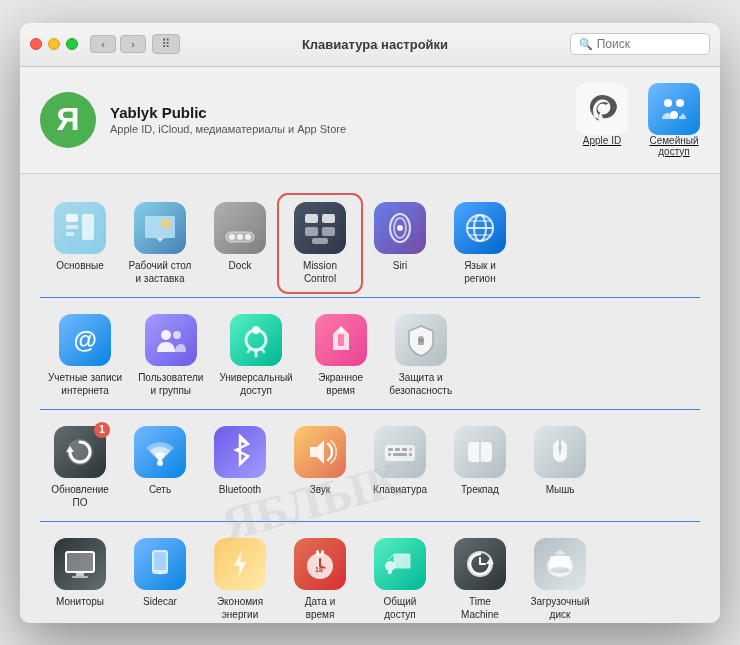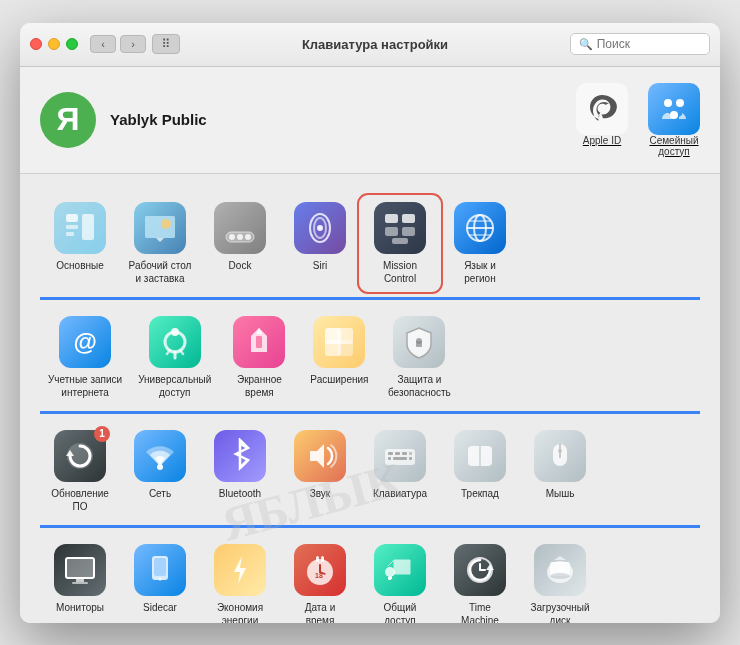--- a/index.html
+++ b/index.html
@@ -192,21 +192,21 @@
     .icon-grid {
       display: flex;
       flex-direction: column;
       gap: 4px;
     }
     .icon-row {
       display: flex;
       align-items: flex-start;
       gap: 0;
       padding: 6px 0;
-      border-bottom: 3px solid #3b82f6;
+      border-bottom: 1px solid #3b82f6;
     }
     .icon-row:last-child { border-bottom: none; }
     .icon-item {
       display: flex;
       flex-direction: column;
       align-items: center;
       cursor: pointer;
       padding: 6px 8px;
       border-radius: 8px;
       min-width: 80px;
@@ -302,20 +302,21 @@
       <span class="search-icon">🔍</span>
       <input class="search-input" type="text" placeholder="Поиск" style="">
     </div>
   </div>
 
   <div class="profile-section">
     <div class="profile-left">
       <div class="profile-avatar">Я</div>
       <div class="profile-text">
         <div class="profile-name">Yablyk Public</div>
+        <div class="profile-sub">Apple ID, iCloud, медиаматериалы и App Store</div>
       </div>
     </div>
     <div class="profile-right">
       <div class="profile-icon-item">
         <div class="profile-icon-box">
           <svg width="32" height="32" viewBox="0 0 32 32" fill="none">
             <path d="M16 2C9.4 2 4 7.4 4 14c0 5.5 3.5 10.2 8.5 12-.3-2.2.3-4.5 1.8-6.2-2.1-1-3.3-3.3-2.5-5.7.6-1.8 2.2-3.1 4.1-3.3 1.5-.2 2.9.3 3.9 1.2.7-.7 1.7-1.2 2.8-1.2.1 0 .2 0 .3 0-1.3-1.1-3-1.8-4.9-1.8-4.1 0-7.5 3.4-7.5 7.5 0 2.5 1.2 4.7 3.1 6.1-1 1.5-1.4 3.3-1.1 5.1C9.8 27 7 22.5 7 17.5c0-2.4.7-4.7 2-6.6 1.3-2 3.3-3.5 5.6-4.1.7-.2 1.5-.3 2.3-.3 4.1 0 7.5 3.4 7.5 7.5 0 4.1-3.4 7.5-7.5 7.5-.5 0-1 0-1.5-.1.8 1.1 1.3 2.4 1.5 3.8.7.1 1.3.1 2 .1 6.6 0 12-5.4 12-12S22.6 2 16 2z" fill="#555"></path>
           </svg>
         </div>
         <div class="profile-icon-label">Apple ID</div>
@@ -366,43 +367,43 @@
             <svg width="36" height="36" viewBox="0 0 36 36">
               <rect x="4" y="22" width="28" height="10" rx="5" fill="white" opacity="0.3"></rect>
               <rect x="4" y="22" width="28" height="10" rx="5" fill="none" stroke="white" stroke-width="1" opacity="0.6"></rect>
               <circle cx="10" cy="27" r="3" fill="white" opacity="0.8"></circle>
               <circle cx="18" cy="27" r="3" fill="white" opacity="0.8"></circle>
               <circle cx="26" cy="27" r="3" fill="white" opacity="0.8"></circle>
             </svg>
           </div>
           <div class="icon-label">Dock</div>
         </div>
-        <div class="icon-item">
-          <div class="icon-box icon-siri">
-            <svg width="36" height="36" viewBox="0 0 36 36">
-              <ellipse cx="18" cy="18" rx="10" ry="14" fill="none" stroke="white" stroke-width="2" opacity="0.8"></ellipse>
-              <ellipse cx="18" cy="18" rx="6" ry="10" fill="none" stroke="white" stroke-width="2" opacity="0.6"></ellipse>
-              <circle cx="18" cy="18" r="3" fill="white" opacity="0.9"></circle>
-            </svg>
-          </div>
-          <div class="icon-label">Siri</div>
-        </div>
         <div class="icon-item selected">
           <div class="icon-box icon-mission">
             <svg width="36" height="36" viewBox="0 0 36 36">
               <rect x="3" y="4" width="13" height="9" rx="2" fill="white" opacity="0.8"></rect>
               <rect x="20" y="4" width="13" height="9" rx="2" fill="white" opacity="0.8"></rect>
               <rect x="3" y="17" width="13" height="9" rx="2" fill="white" opacity="0.5"></rect>
               <rect x="20" y="17" width="13" height="9" rx="2" fill="white" opacity="0.5"></rect>
               <rect x="10" y="28" width="16" height="6" rx="2" fill="white" opacity="0.5"></rect>
             </svg>
           </div>
           <div class="icon-label">Mission<br>Control</div>
         </div>
         <div class="icon-item">
+          <div class="icon-box icon-siri">
+            <svg width="36" height="36" viewBox="0 0 36 36">
+              <ellipse cx="18" cy="18" rx="10" ry="14" fill="none" stroke="white" stroke-width="2" opacity="0.8"></ellipse>
+              <ellipse cx="18" cy="18" rx="6" ry="10" fill="none" stroke="white" stroke-width="2" opacity="0.6"></ellipse>
+              <circle cx="18" cy="18" r="3" fill="white" opacity="0.9"></circle>
+            </svg>
+          </div>
+          <div class="icon-label">Siri</div>
+        </div>
+        <div class="icon-item">
           <div class="icon-box icon-lang">
             <svg width="36" height="36" viewBox="0 0 36 36">
               <circle cx="18" cy="18" r="13" fill="none" stroke="white" stroke-width="2" opacity="0.8"></circle>
               <ellipse cx="18" cy="18" rx="6" ry="13" fill="none" stroke="white" stroke-width="2" opacity="0.8"></ellipse>
               <line x1="5" y1="18" x2="31" y2="18" stroke="white" stroke-width="2" opacity="0.8"></line>
               <line x1="7" y1="11" x2="29" y2="11" stroke="white" stroke-width="1.5" opacity="0.6"></line>
               <line x1="7" y1="25" x2="29" y2="25" stroke="white" stroke-width="1.5" opacity="0.6"></line>
             </svg>
           </div>
           <div class="icon-label">Язык и<br>регион</div>
@@ -410,51 +411,51 @@
       </div>
 
       <div class="icon-row">
         <div class="icon-item">
           <div class="icon-box icon-accounts">
             <span style="font-size:24px;color:white;font-weight:bold;">@</span>
           </div>
           <div class="icon-label">Учетные записи<br>интернета</div>
         </div>
         <div class="icon-item">
+          <div class="icon-box icon-users">
+            <svg width="36" height="36" viewBox="0 0 36 36">
+              <circle cx="13" cy="13" r="5" fill="white" opacity="0.9"></circle>
+              <circle cx="24" cy="13" r="4" fill="white" opacity="0.7"></circle>
+              <path d="M4 30 C4 23 8 20 13 20 C18 20 22 23 22 30Z" fill="white" opacity="0.9"></path>
+              <path d="M22 30 C22 24 25 22 28 22 C31 22 33 24 33 30Z" fill="white" opacity="0.6"></path>
+            </svg>
+          </div>
+          <div class="icon-label">Пользователи<br>и группы</div>
+        </div>
+        <div class="icon-item">
           <div class="icon-box icon-access">
             <svg width="36" height="36" viewBox="0 0 36 36">
               <circle cx="18" cy="8" r="4" fill="white" opacity="0.9"></circle>
               <circle cx="18" cy="18" r="10" fill="none" stroke="white" stroke-width="3" opacity="0.8"></circle>
               <line x1="18" y1="28" x2="18" y2="34" stroke="white" stroke-width="3" stroke-linecap="round" opacity="0.8"></line>
               <line x1="10" y1="30" x2="13" y2="26" stroke="white" stroke-width="2.5" stroke-linecap="round" opacity="0.7"></line>
               <line x1="26" y1="30" x2="23" y2="26" stroke="white" stroke-width="2.5" stroke-linecap="round" opacity="0.7"></line>
             </svg>
           </div>
           <div class="icon-label">Универсальный<br>доступ</div>
         </div>
         <div class="icon-item">
           <div class="icon-box icon-screen">
             <svg width="36" height="36" viewBox="0 0 36 36">
               <path d="M18 4 L26 12 L26 28 L18 28 L10 28 L10 12Z" fill="white" opacity="0.8"></path>
               <rect x="15" y="12" width="6" height="12" rx="1" fill="#fd79a8" opacity="0.9"></rect>
               <polygon points="15,10 21,10 18,4" fill="white" opacity="0.9"></polygon>
             </svg>
           </div>
           <div class="icon-label">Экранное<br>время</div>
-        </div>
-        <div class="icon-item">
-          <div class="icon-box icon-ext">
-            <svg width="36" height="36" viewBox="0 0 36 36">
-              <rect x="4" y="4" width="16" height="16" rx="3" fill="white" opacity="0.8"></rect>
-              <rect x="16" y="4" width="16" height="16" rx="3" fill="white" opacity="0.6"></rect>
-              <rect x="4" y="16" width="16" height="16" rx="3" fill="white" opacity="0.6"></rect>
-              <rect x="16" y="16" width="16" height="16" rx="3" fill="white" opacity="0.4"></rect>
-            </svg>
-          </div>
-          <div class="icon-label">Расширения</div>
         </div>
         <div class="icon-item">
           <div class="icon-box icon-security">
             <svg width="36" height="36" viewBox="0 0 36 36">
               <path d="M18 4 L30 9 L30 20 C30 27 24 32 18 34 C12 32 6 27 6 20 L6 9 Z" fill="white" opacity="0.8"></path>
               <path d="M18 4 L30 9 L30 20 C30 27 24 32 18 34 C12 32 6 27 6 20 L6 9 Z" fill="none" stroke="#aaa" stroke-width="1.5"></path>
               <circle cx="18" cy="17" r="3" fill="#888" opacity="0.7"></circle>
               <rect x="15" y="17" width="6" height="6" rx="1" fill="#888" opacity="0.7"></rect>
             </svg>
           </div>

